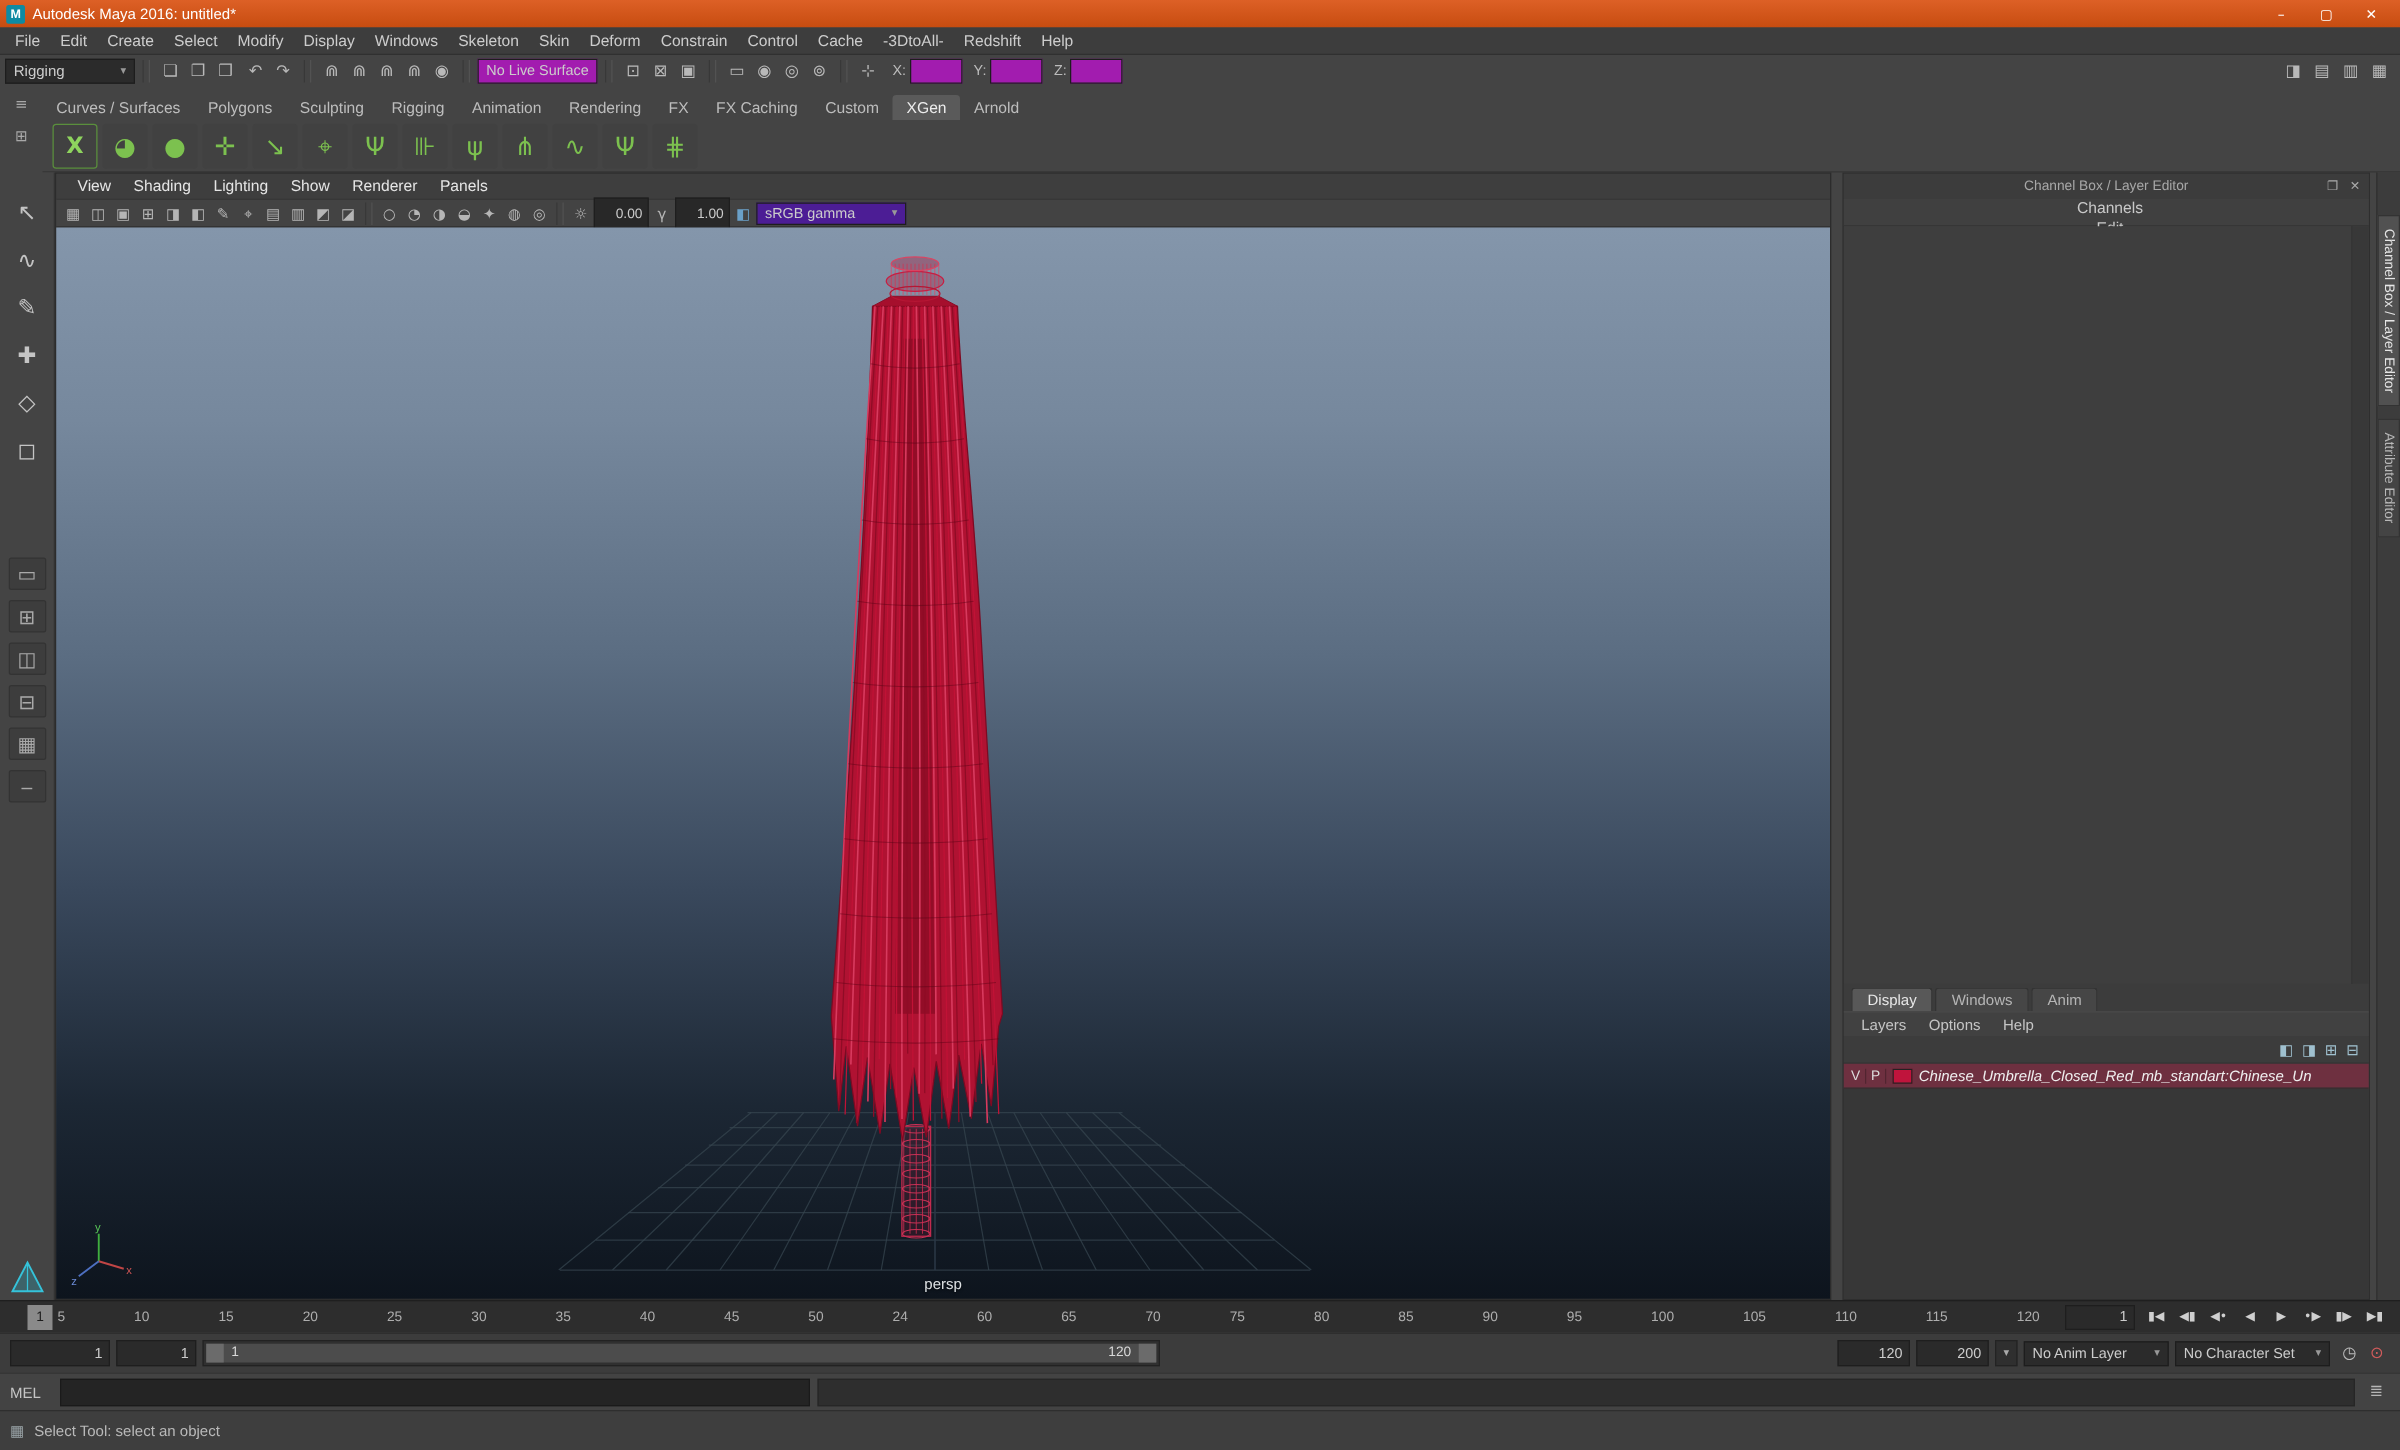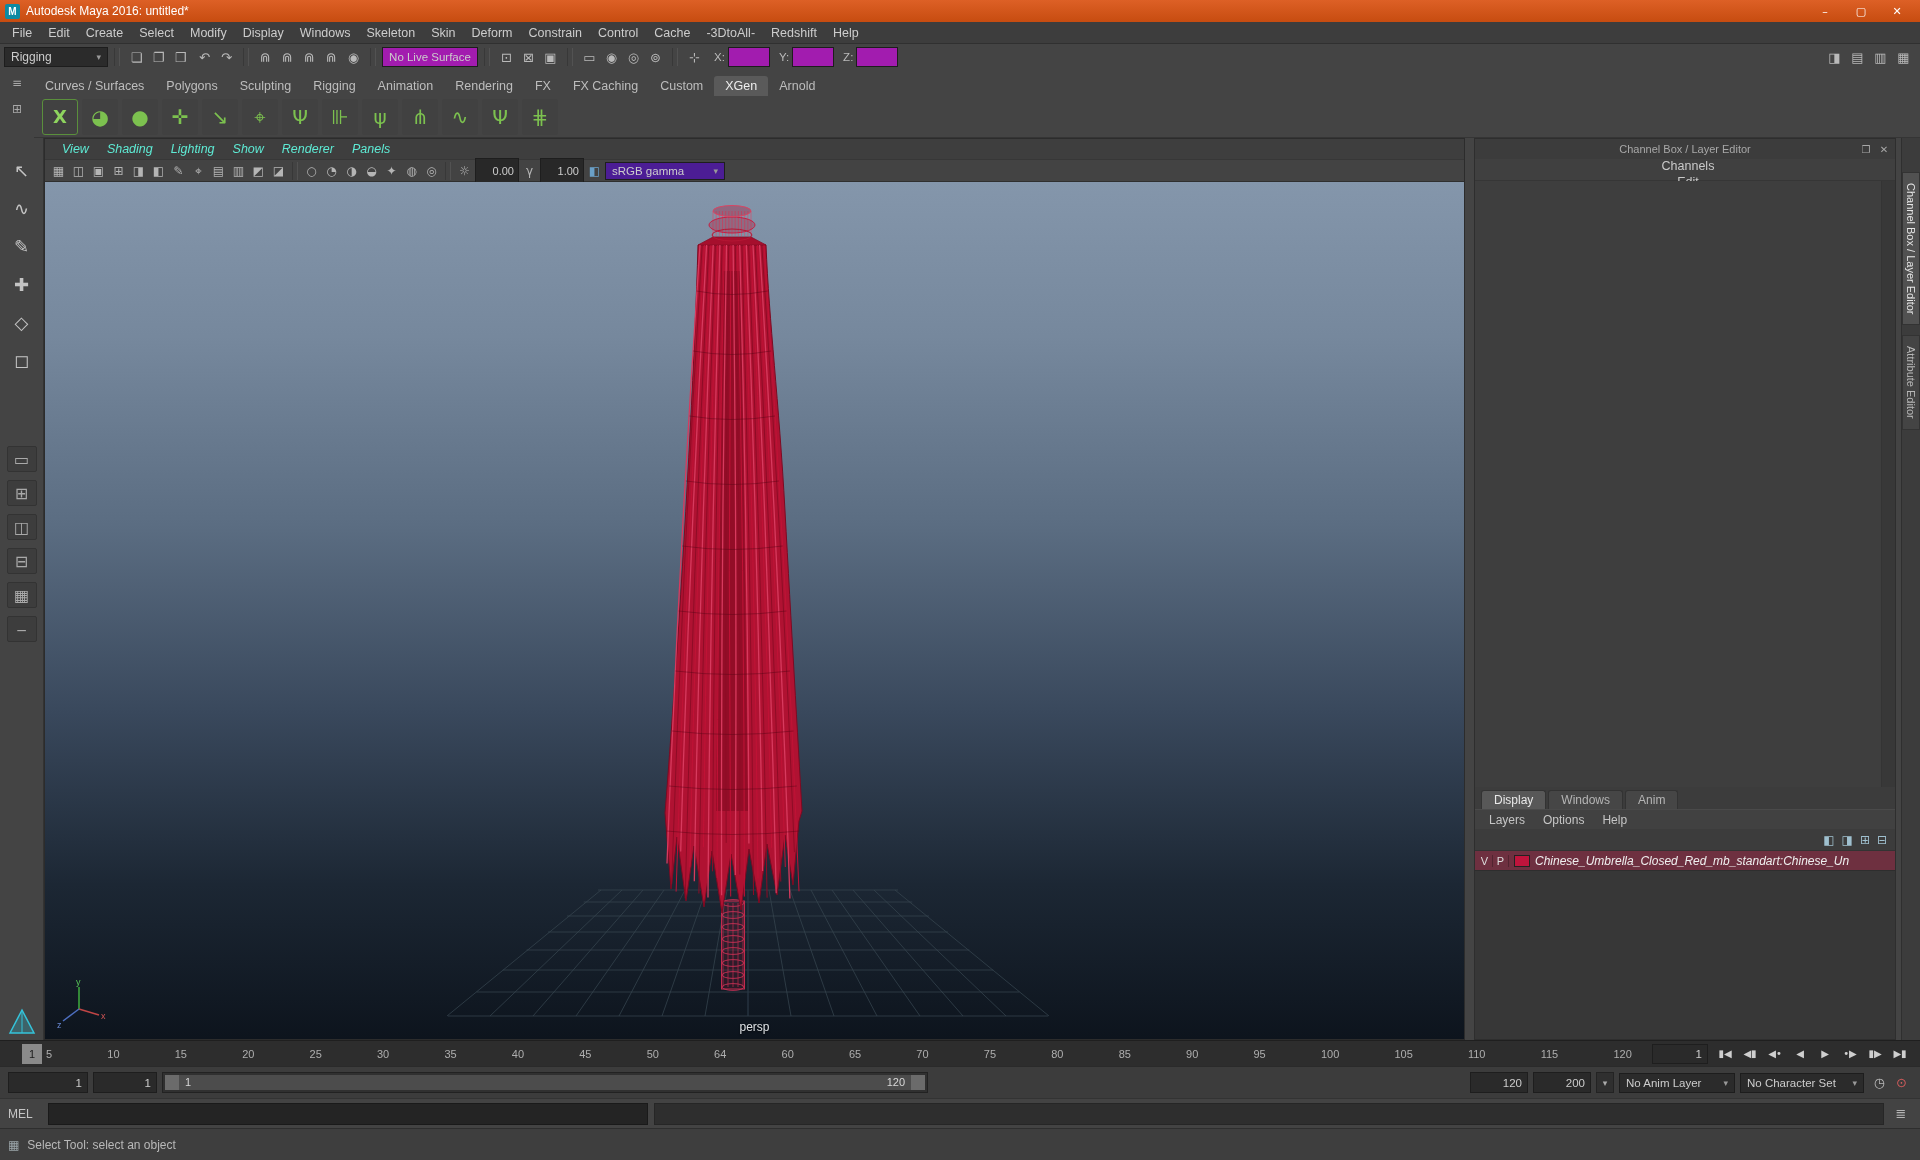--- a/index.html
+++ b/index.html
@@ -41,21 +41,21 @@
 
   
   .toolbox{position:absolute;left:0;top:138px;width:44px;height:902px;background:#444;border-right:1px solid #333;display:flex;flex-direction:column;align-items:center;padding-top:16px;gap:6px;}
   .tool{width:34px;height:32px;font-size:18px;color:#c4c4c4;}
   .layouts{margin-top:64px;display:flex;flex-direction:column;gap:8px;align-items:center;}
   .layoutbtn{width:30px;height:26px;font-size:16px;color:#a9a9a9;background:#3d3d3d;border:1px solid #333;border-radius:2px;}
 
   
   .viewport{position:absolute;left:44px;top:138px;width:1421px;height:902px;background:#3a3a3a;border:1px solid #2c2c2c;}
   .panelmenu{height:20px;background:#3e3e3e;display:flex;align-items:center;padding-left:8px;}
-  .panelmenu span{padding:0 9px;font-size:12.5px;color:#5eead4;font-style:italic;}
+  .panelmenu span{padding:0 9px;font-size:12.5px;color:#e5e5e5;}
   .vptoolbar{height:23px;background:#434343;display:flex;align-items:center;gap:1px;padding:0 4px;border-top:1px solid #373737;border-bottom:1px solid #2f2f2f;}
   .vpicon{width:19px;height:19px;font-size:12px;color:#b5b5b5;}
   .vpfield{width:44px;height:17px;background:#282828;border:1px solid #1e1e1e;color:#ccc;font-size:11px;display:flex;align-items:center;justify-content:flex-end;padding:12px 4px;}
   .gamma-dd{height:18px;min-width:120px;background:#4c1d95;border:1px solid #1e1e1e;display:flex;align-items:center;padding:0 6px;font-size:11.5px;gap:8px;color:#ccc;text-align:center;}
   .canvas{position:absolute;left:0;top:43px;right:0;bottom:0;overflow:hidden;
     background:linear-gradient(180deg,#8496ab 0%,#76889d 18%,#5b6d82 40%,#39485c 62%,#1c2734 82%,#0d141d 100%);}
   .persp{position:absolute;bottom:5px;left:50%;transform:translateX(-50%);color:#dde1e4;font-size:12px;text-shadow:0 1px 2px rgba(0,0,0,.7);}
 
   
   .channelpanel{position:absolute;left:1474px;top:138px;width:422px;height:902px;background:#3f3f3f;border:1px solid #2e2e2e;display:flex;flex-direction:column;}
@@ -477,21 +477,21 @@
       <span class="">5</span>
       <span class="">10</span>
       <span class="">15</span>
       <span class="">20</span>
       <span class="">25</span>
       <span class="">30</span>
       <span class="">35</span>
       <span class="">40</span>
       <span class="">45</span>
       <span class="">50</span>
-      <span class="">64</span>
+      <span class="">24</span>
       <span class="">60</span>
       <span class="">65</span>
       <span class="">70</span>
       <span class="">75</span>
       <span class="">80</span>
       <span class="">85</span>
       <span class="">90</span>
       <span class="">95</span>
       <span class="">100</span>
       <span class="">105</span>

